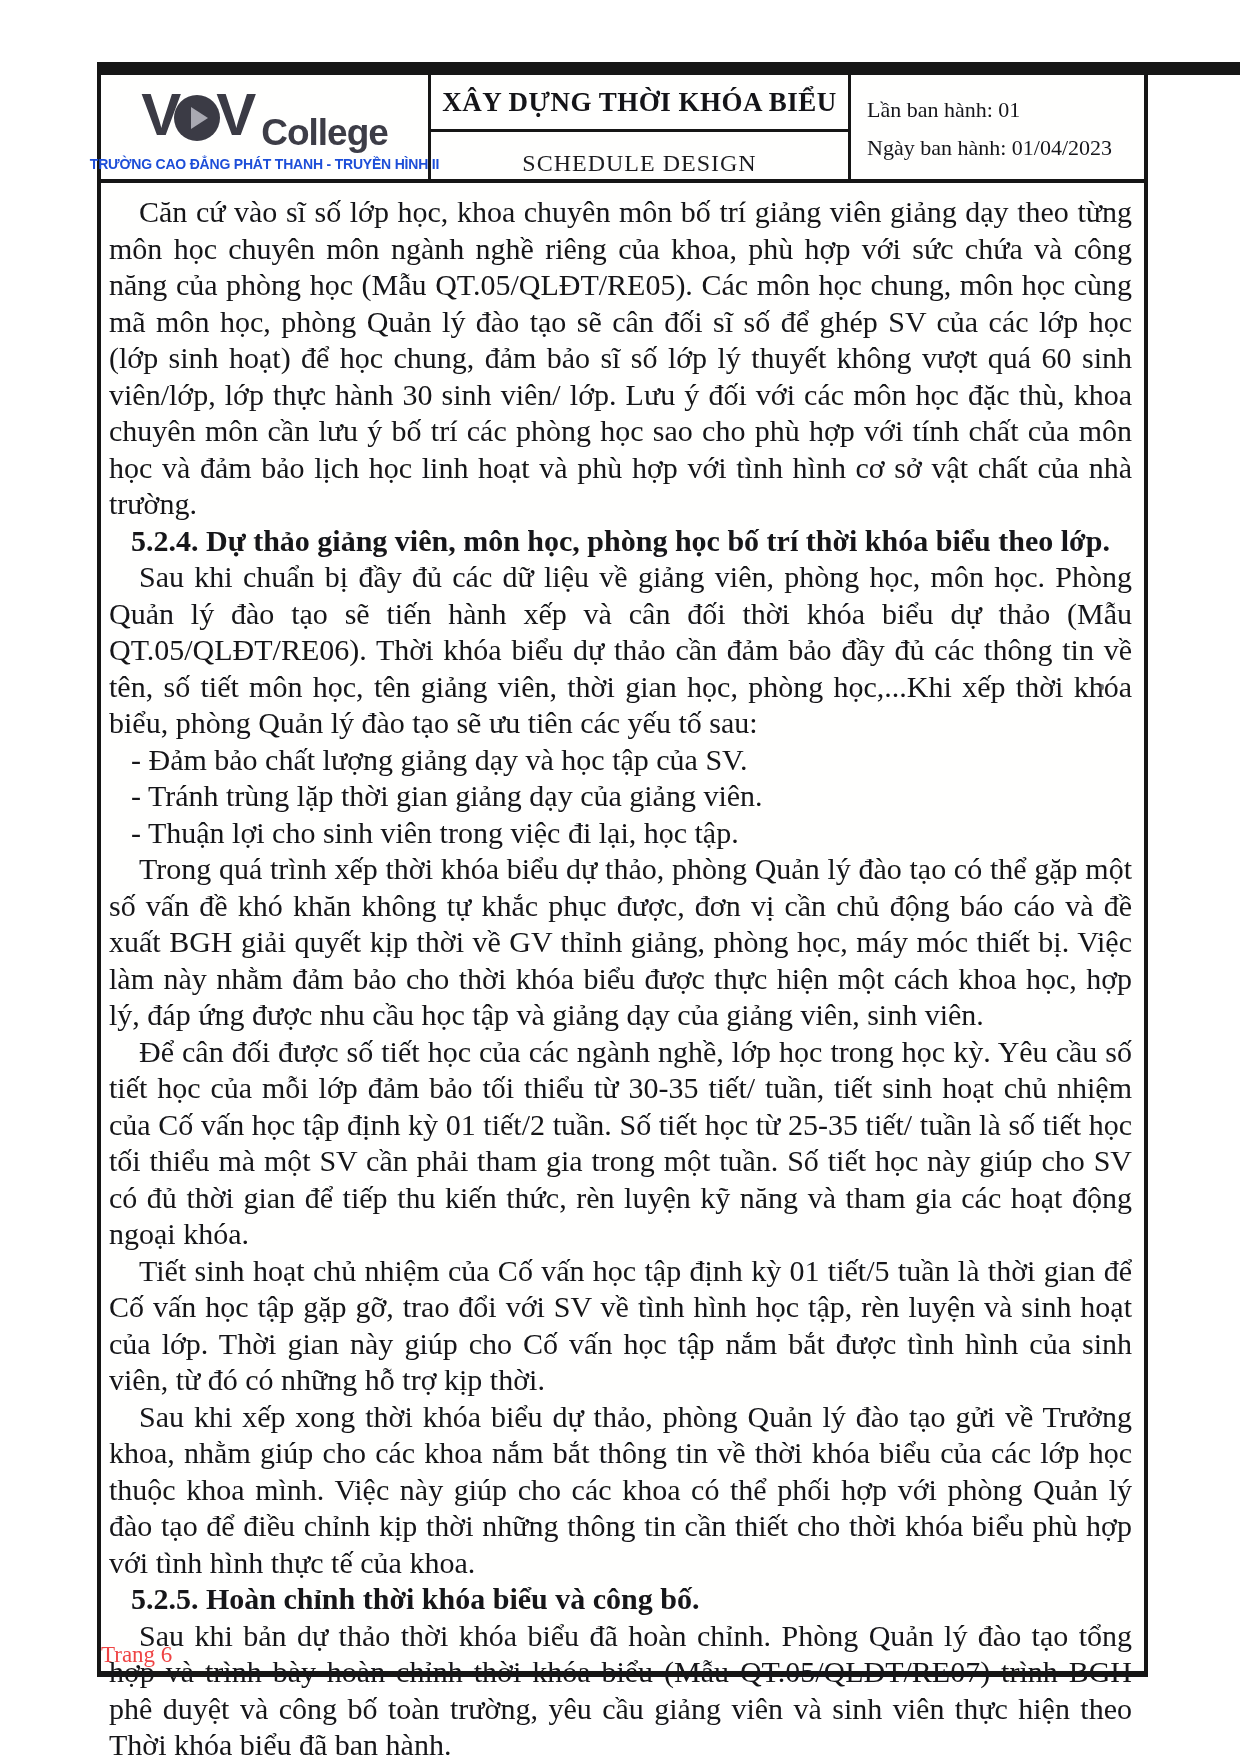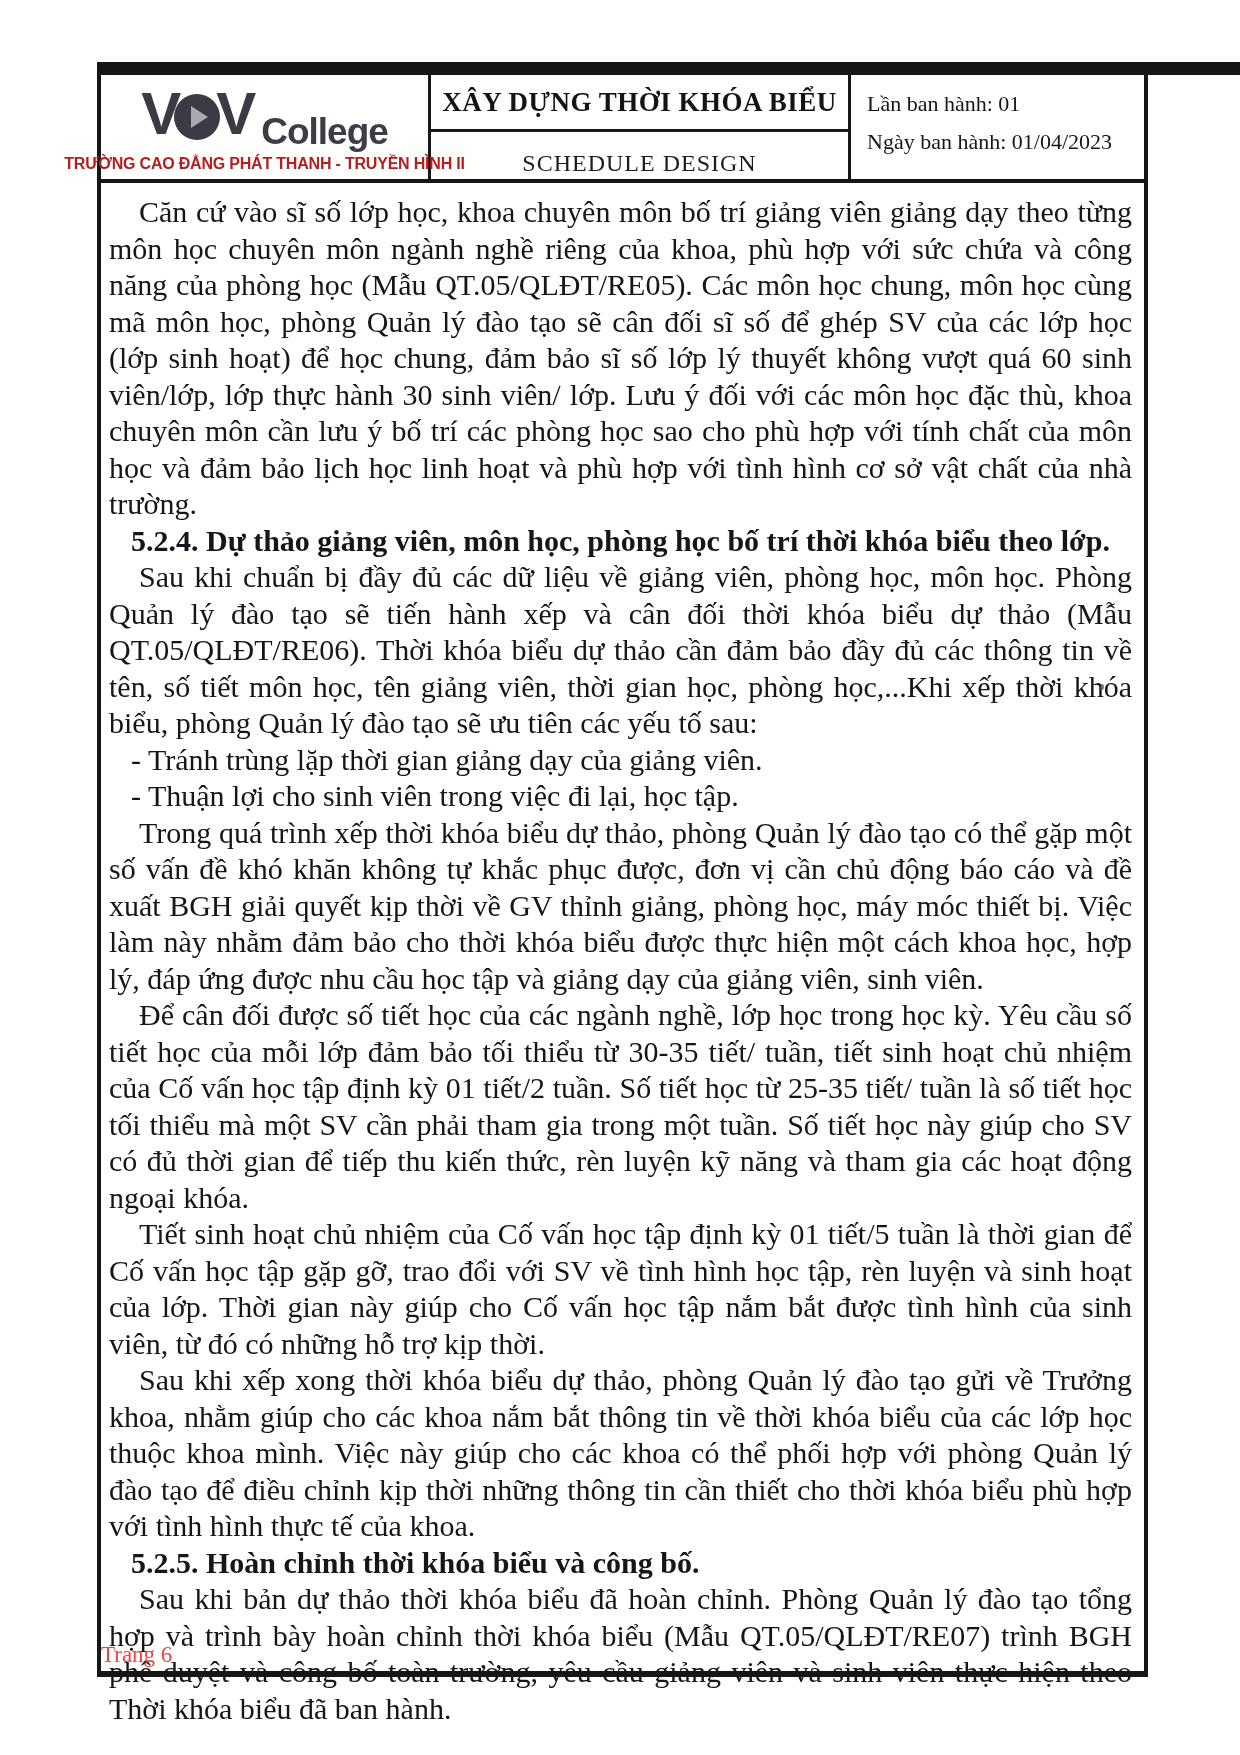--- a/index.html
+++ b/index.html
@@ -54,41 +54,41 @@
     border-left:17px solid #a9a9b2;
     margin-left:5px;
   }
   .vov-college{
     font-family:"Liberation Sans","DejaVu Sans",sans-serif;
     font-weight:bold;font-size:37px;color:#3d3d47;
     margin-left:8px;letter-spacing:-1px;transform:translateY(6px);margin-top:23px;
   }
   .vov-subtitle{
     font-family:"Liberation Sans","DejaVu Sans",sans-serif;
-    font-weight:bold;font-size:16px;color:#b91c1c;
+    font-weight:bold;font-size:14px;color:#1d4ed8;
     margin-top:11px;white-space:nowrap;letter-spacing:-0.2px;
   }
   .hdr-title-cell{
     flex:1 1 auto;
     border-right:3px solid #161616;
     display:flex;flex-direction:column;box-sizing:border-box;text-align:right;
   }
   .hdr-title-vi{
     flex:0 0 54px;border-bottom:3px solid #161616;
     display:flex;align-items:center;justify-content:center;
     font-weight:bold;font-size:27px;letter-spacing:0.5px;color:#141418;
   }
   .hdr-title-en{
     flex:1 1 auto;
     display:flex;align-items:center;justify-content:center;
     font-size:24px;color:#1c1c20;letter-spacing:1px;margin-top:16px;
   }
   .hdr-issue-cell{
     width:293px;flex:0 0 293px;
-    padding:10px 6px 0 16px;box-sizing:border-box;
+    padding:16px 6px 0 16px;box-sizing:border-box;
     font-size:22px;line-height:38px;color:#15151a;
   }
   
   .doc-body{
     padding:11px 12px 0 8px;
   }
   .para{
     margin:0;
     font-size:30px;
     line-height:36.5px;
@@ -147,20 +147,21 @@
       <div>Lần ban hành: 01</div>
       <div>Ngày ban hành: 01/04/2023</div>
     </div>
 
   </div>
 
   <div class="doc-body">
     <p class="para">Căn cứ vào sĩ số lớp học, khoa chuyên môn bố trí giảng viên giảng dạy theo từng môn học chuyên môn ngành nghề riêng của khoa, phù hợp với sức chứa và công năng của phòng học (Mẫu QT.05/QLĐT/RE05). Các môn học chung, môn học cùng mã môn học, phòng Quản lý đào tạo sẽ cân đối sĩ số để ghép SV của các lớp học (lớp sinh hoạt) để học chung, đảm bảo sĩ số lớp lý thuyết không vượt quá 60 sinh viên/lớp, lớp thực hành 30 sinh viên/ lớp. Lưu ý đối với các môn học đặc thù, khoa chuyên môn cần lưu ý bố trí các phòng học sao cho phù hợp với tính chất của môn học và đảm bảo lịch học linh hoạt và phù hợp với tình hình cơ sở vật chất của nhà trường.</p>
     <p class="para heading">5.2.4. Dự thảo giảng viên, môn học, phòng học bố trí thời khóa biểu theo lớp.</p>
     <p class="para">Sau khi chuẩn bị đầy đủ các dữ liệu về giảng viên, phòng học, môn học. Phòng Quản lý đào tạo sẽ tiến hành xếp và cân đối thời khóa biểu dự thảo (Mẫu QT.05/QLĐT/RE06). Thời khóa biểu dự thảo cần đảm bảo đầy đủ các thông tin về tên, số tiết môn học, tên giảng viên, thời gian học, phòng học,...Khi xếp thời khóa biểu, phòng Quản lý đào tạo sẽ ưu tiên các yếu tố sau:</p>
+    <p class="para bullet">- Đảm bảo chất lượng giảng dạy và học tập của SV.</p>
     <p class="para bullet">- Tránh trùng lặp thời gian giảng dạy của giảng viên.</p>
     <p class="para bullet">- Thuận lợi cho sinh viên trong việc đi lại, học tập.</p>
     <p class="para">Trong quá trình xếp thời khóa biểu dự thảo, phòng Quản lý đào tạo có thể gặp một số vấn đề khó khăn không tự khắc phục được, đơn vị cần chủ động báo cáo và đề xuất BGH giải quyết kịp thời về GV thỉnh giảng, phòng học, máy móc thiết bị. Việc làm này nhằm đảm bảo cho thời khóa biểu được thực hiện một cách khoa học, hợp lý, đáp ứng được nhu cầu học tập và giảng dạy của giảng viên, sinh viên.</p>
     <p class="para">Để cân đối được số tiết học của các ngành nghề, lớp học trong học kỳ. Yêu cầu số tiết học của mỗi lớp đảm bảo tối thiểu từ 30-35 tiết/ tuần, tiết sinh hoạt chủ nhiệm của Cố vấn học tập định kỳ 01 tiết/2 tuần. Số tiết học từ 25-35 tiết/ tuần là số tiết học tối thiểu mà một SV cần phải tham gia trong một tuần. Số tiết học này giúp cho SV có đủ thời gian để tiếp thu kiến thức, rèn luyện kỹ năng và tham gia các hoạt động ngoại khóa.</p>
     <p class="para">Tiết sinh hoạt chủ nhiệm của Cố vấn học tập định kỳ 01 tiết/5 tuần là thời gian để Cố vấn học tập gặp gỡ, trao đổi với SV về tình hình học tập, rèn luyện và sinh hoạt của lớp. Thời gian này giúp cho Cố vấn học tập nắm bắt được tình hình của sinh viên, từ đó có những hỗ trợ kịp thời.</p>
     <p class="para">Sau khi xếp xong thời khóa biểu dự thảo, phòng Quản lý đào tạo gửi về Trưởng khoa, nhằm giúp cho các khoa nắm bắt thông tin về thời khóa biểu của các lớp học thuộc khoa mình. Việc này giúp cho các khoa có thể phối hợp với phòng Quản lý đào tạo để điều chỉnh kịp thời những thông tin cần thiết cho thời khóa biểu phù hợp với tình hình thực tế của khoa.</p>
     <p class="para heading">5.2.5. Hoàn chỉnh thời khóa biểu và công bố.</p>
     <p class="para">Sau khi bản dự thảo thời khóa biểu đã hoàn chỉnh. Phòng Quản lý đào tạo tổng hợp và trình bày hoàn chỉnh thời khóa biểu (Mẫu QT.05/QLĐT/RE07) trình BGH phê duyệt và công bố toàn trường, yêu cầu giảng viên và sinh viên thực hiện theo Thời khóa biểu đã ban hành.</p>
   </div>
 

